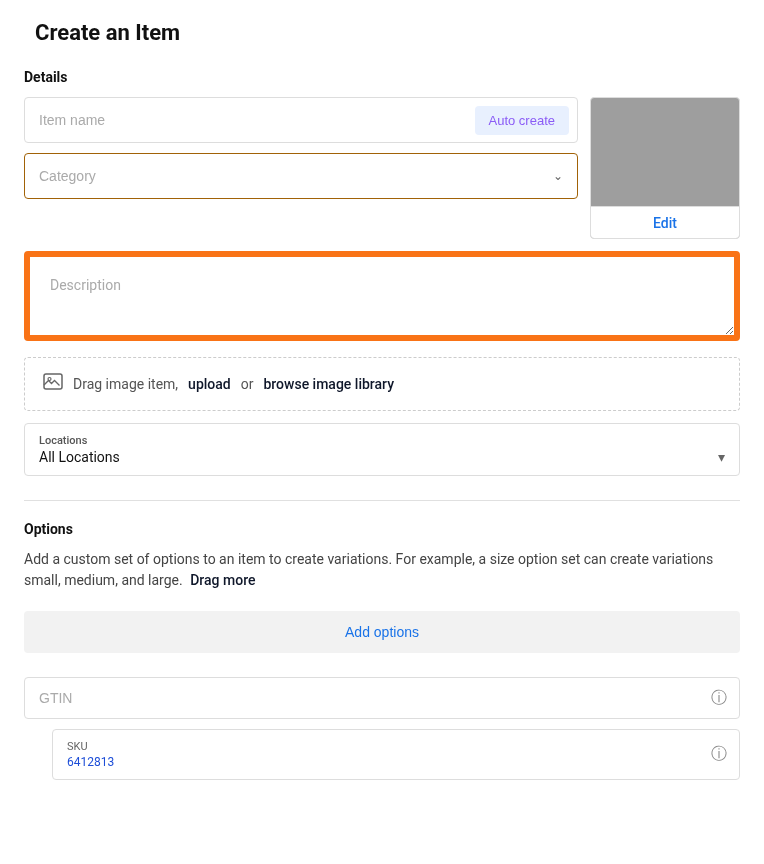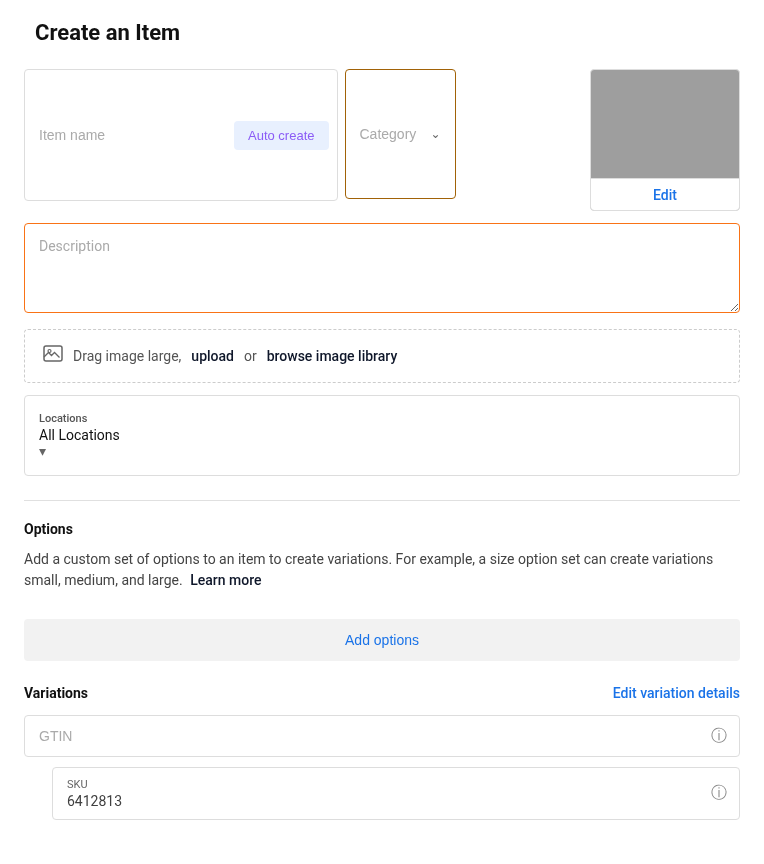--- a/index.html
+++ b/index.html
@@ -35,22 +35,22 @@
 
     .details-grid {
       display: grid;
       grid-template-columns: 1fr auto;
       gap: 0;
       margin-bottom: 12px;
     }
 
     .details-left {
       display: flex;
-      flex-direction: row;
-      gap: 7px;
+      flex-direction: column;
+      gap: 0;
     }
 
     .image-box {
       width: 150px;
       height: 142px;
       background: #9e9e9e;
       display: flex;
       flex-direction: column;
       align-items: center;
       justify-content: flex-end;
@@ -137,23 +137,23 @@
 
     .chevron-down {
       margin-right: 14px;
       color: #666;
       font-size: 12px;
       pointer-events: none;
     }
 
     .description-textarea {
       width: 100%;
-      border: 1px solid #f97316;
-      border-radius: 4px;
-      padding: 14px;
+      border: 6px solid #f97316;
+      border-radius: 4px;
+      padding: 20px;
       font-size: 14px;
       color: #111;
       outline: none;
       resize: vertical;
       min-height: 90px;
       font-family: inherit;
       background: #fff;
       margin-bottom: 12px;
     }
 
@@ -182,27 +182,26 @@
       color: #0f172a;
       font-weight: 500;
       cursor: pointer;
       text-decoration: none;
     }
 
     .locations-wrapper {
       border: 1px solid #ddd;
       border-radius: 4px;
       background: #fff;
-      padding: 16px 14px;
+      padding: 10px 14px;
       display: flex;
       justify-content: space-between;
-      align-items: flex-start;
+      align-items: flex-end;
       cursor: pointer;
       margin-bottom: 24px;
-      flex-direction: column;
     }
 
     .locations-content {
       display: flex;
       flex-direction: column;
       gap: 2px;
     }
 
     .locations-label {
       font-size: 11px;
@@ -215,21 +214,21 @@
       color: #111;
     }
 
     .divider {
       height: 1px;
       background: #e0e0e0;
       margin-bottom: 20px;
     }
 
     .options-section {
-      margin-bottom: 28px;
+      margin-bottom: 20px;
     }
 
     .options-description {
       font-size: 14px;
       color: #444;
       line-height: 1.5;
       margin-bottom: 14px;
     }
 
     .add-options-btn {
@@ -295,22 +294,22 @@
       flex: 1;
     }
 
     .field-label {
       font-size: 11px;
       color: #666;
       margin-bottom: 2px;
     }
 
     .field-value {
-      font-size: 14px;
-      color: #404040;
+      font-size: 12px;
+      color: #1d4ed8;
     }
 
     .sku-wrapper {
       border: 1px solid #ddd;
       border-radius: 4px;
       display: flex;
       align-items: center;
       background: #fff;
       margin-top: 10px;
       margin-left: 28px;
@@ -327,20 +326,21 @@
 </head>
 <body>
 
 
 
 
 <h1 class="page-title">Create an Item</h1>
 
 
 <div>
+  <div class="section-label">Details</div>
 
   <div class="details-grid">
     <div class="details-left">
 
       <div class="item-name-wrapper" style="margin-bottom:10px;">
         <input class="item-name-input" type="text" placeholder="Item name" style="">
         <button class="auto-create-btn">Auto create</button>
       </div>
 
       <div class="category-wrapper">
@@ -365,21 +365,21 @@
 
   
   <div class="drag-image-box">
     <span class="drag-image-icon">
       <svg width="20" height="20" viewBox="0 0 20 20" fill="none" xmlns="http://www.w3.org/2000/svg">
         <rect x="1" y="2" width="18" height="15" rx="2" stroke="#666" stroke-width="1.5" fill="none"></rect>
         <circle cx="6.5" cy="7" r="1.5" stroke="#666" stroke-width="1.2" fill="none"></circle>
         <path d="M1 13l4.5-4.5 3 3 3-3 5 5" stroke="#666" stroke-width="1.3" fill="none"></path>
       </svg>
     </span>
-    <span>Drag image large, </span>
+    <span>Drag image item, </span>
     <a class="drag-link">upload</a>
     <span> or </span>
     <a class="drag-link">browse image library</a>
   </div>
 
   
   <div class="locations-wrapper">
     <div class="locations-content">
       <span class="locations-label">Locations</span>
       <span class="locations-value">All Locations</span>
@@ -388,32 +388,28 @@
   </div>
 
   <div class="divider"></div>
 </div>
 
 
 <div class="options-section">
   <div class="section-label">Options</div>
   <p class="options-description">
     <span>Add a custom set of options to an item to create variations. For example, a size option set can create variations small, medium, and large.</span>
-    <a class="drag-link" style="margin-left:4px;">Learn more</a>
+    <a class="drag-link" style="margin-left:4px;">Drag more</a>
   </p>
 </div>
 
 <button class="add-options-btn">Add options</button>
 
 
 <div>
-  <div class="variations-header">
-    <span class="variations-title">Variations</span>
-    <a class="edit-variation-link">Edit variation details</a>
-  </div>
 
   <div class="gtin-wrapper">
     <input class="field-input" type="text" placeholder="GTIN" style="">
     <span class="info-icon">ⓘ</span>
   </div>
 
   <div class="sku-wrapper">
     <div class="field-with-value">
       <span class="field-label">SKU</span>
       <span class="field-value">6412813</span>

